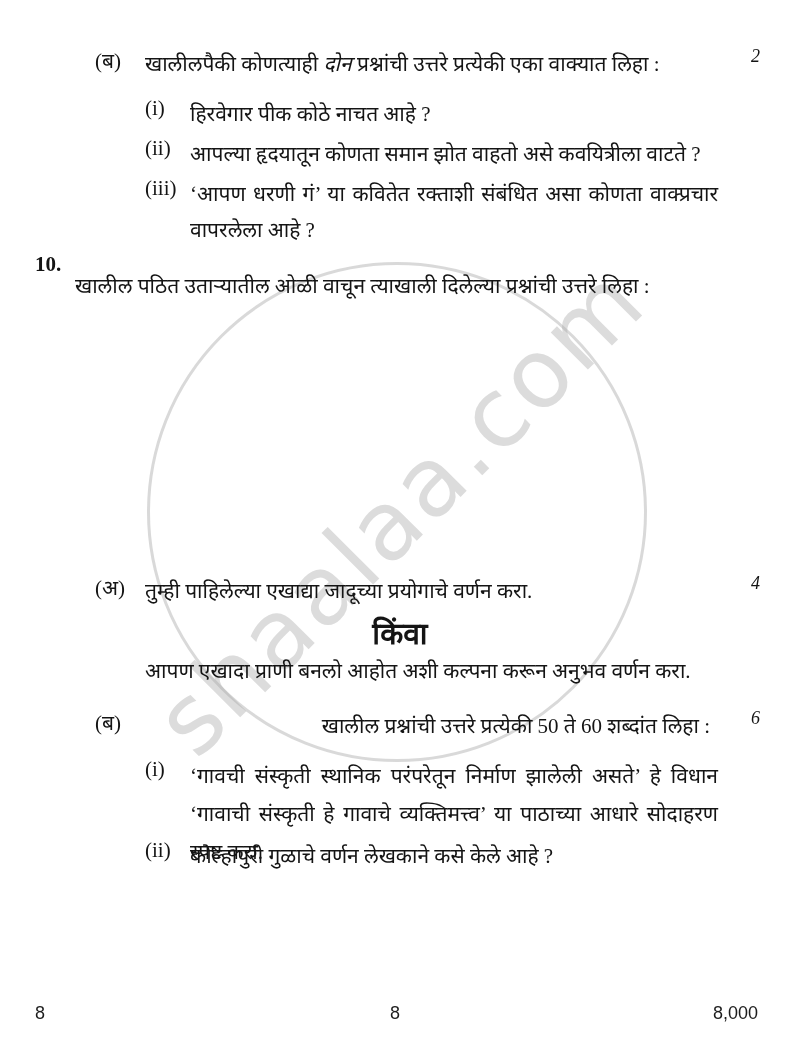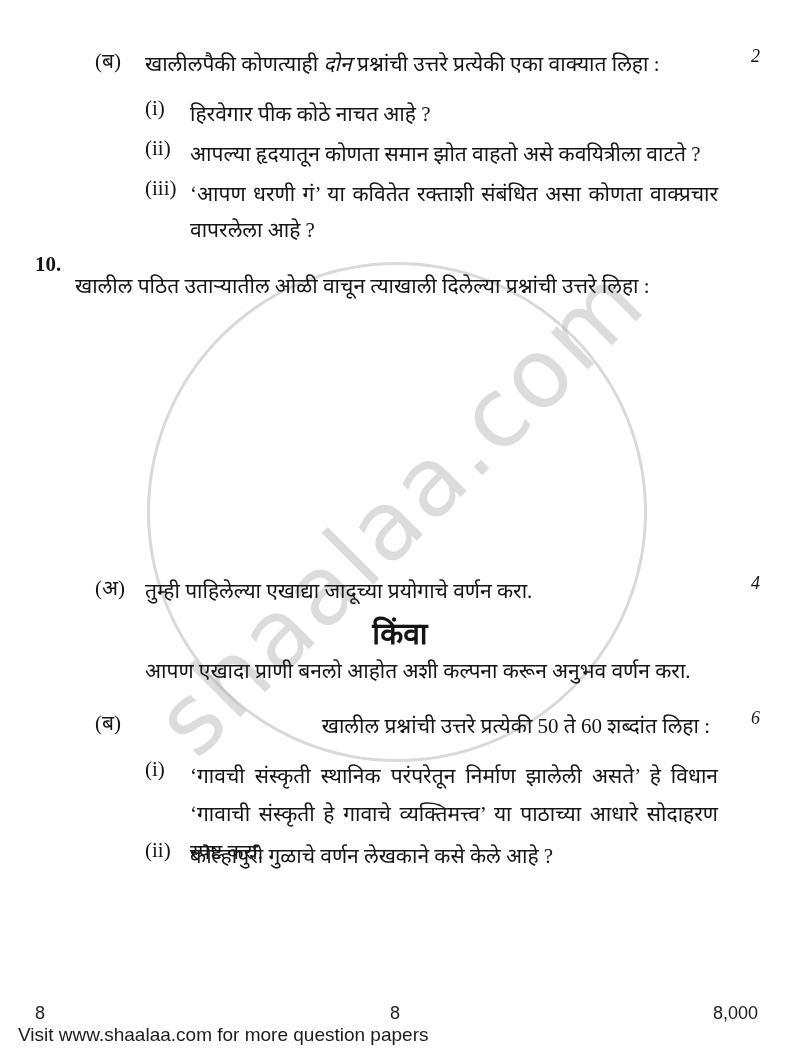--- a/index.html
+++ b/index.html
@@ -174,15 +174,14 @@
     <span class="txt just">‘गावची संस्कृती स्थानिक परंपरेतून निर्माण झालेली असते’ हे विधान ‘गावाची संस्कृती हे गावाचे व्यक्तिमत्त्व’ या पाठाच्या आधारे सोदाहरण स्पष्ट करा.</span>
   </div>
   <div class="row sub" id="row-b2-ii">
     <span class="lbl">(ii)</span>
     <span class="txt">कोल्हापुरी गुळाचे वर्णन लेखकाने कसे केले आहे ?</span>
   </div>
 
   <span class="footer-num" id="pg-left">8</span>
   <span class="footer-num" id="pg-center">8</span>
   <span class="footer-num" id="pg-right">8,000</span>
-  <span id="promo">Visit www.shaalaa.com for more question papers</span>
 
 </div>
 
 </body></html>

